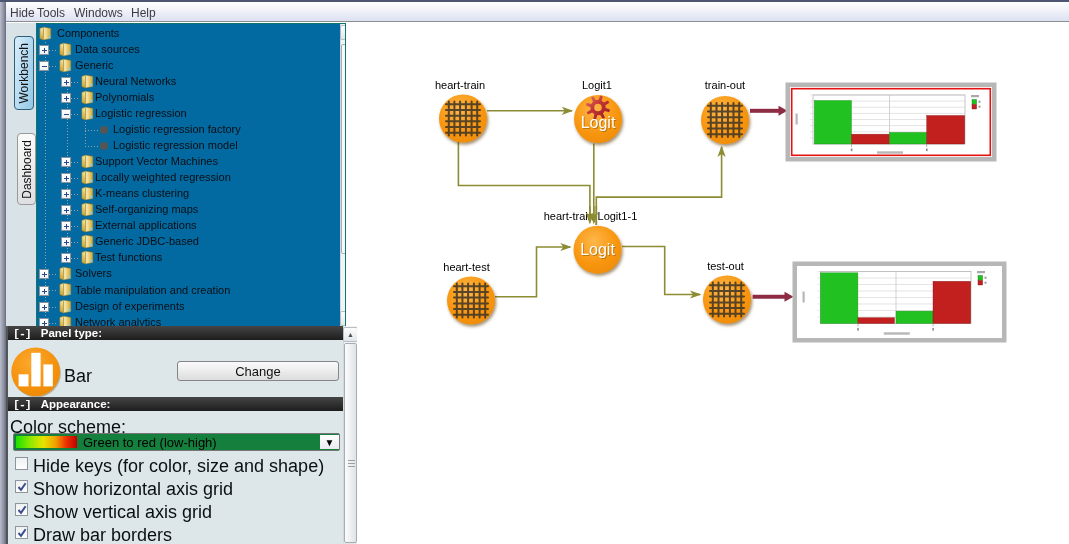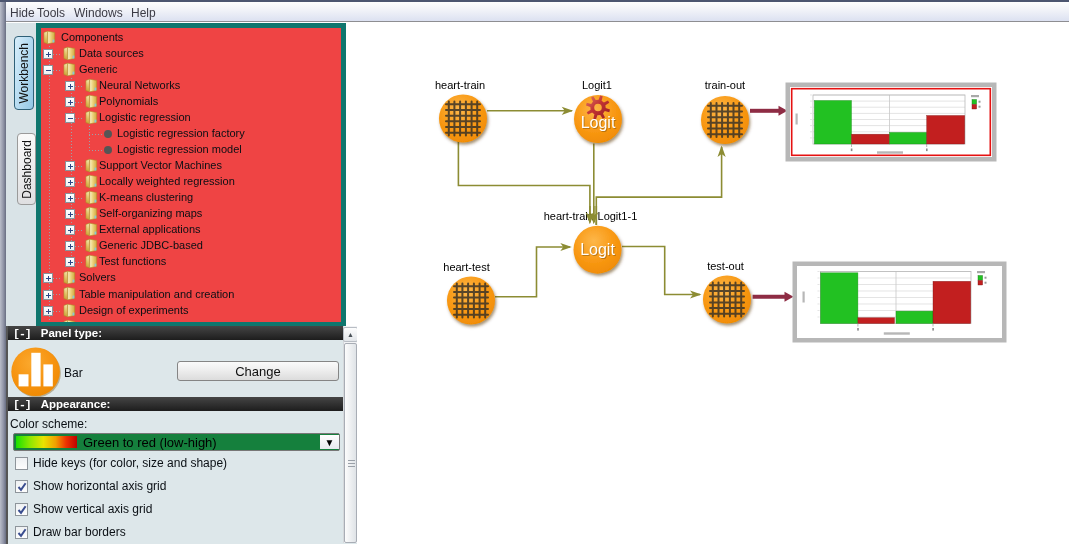--- a/index.html
+++ b/index.html
@@ -9,41 +9,41 @@
 #leftborder{position:absolute;left:0;top:2px;width:6px;height:542px;background:linear-gradient(to right,#b9bdc9,#9296a8 55%,#686e82)}
 #menubar{position:absolute;left:6px;top:2px;width:1063px;height:20px;background:linear-gradient(#fefefe,#f0f2f8 45%,#dce1f1);border-bottom:1px solid #8e8e92}
 #menubar span{position:absolute;top:4px;font-size:12px;color:#3b3b45}
 
 #sidebar{position:absolute;left:6px;top:23px;width:30px;height:304px;background:#d9e3e7}
 .vtab{position:absolute;border-radius:4px;display:flex;align-items:center;justify-content:center}
 .vtab span{writing-mode:vertical-rl;transform:rotate(180deg);font-size:12px;color:#111}
 #tab1{left:14px;top:36px;width:20px;height:74px;background:linear-gradient(100deg,#d8eefb,#92c7e6);border:1.2px solid #2f6078}
 #tab2{left:17px;top:133px;width:19px;height:72px;background:linear-gradient(#fafafa,#dfdfe1);border:1px solid #9a9a9a}
 
-#tree{position:absolute;left:36px;top:23px;width:310px;height:304px;background:#ef4444;border:5px solid #0f766e;overflow:hidden}
+#tree{position:absolute;left:36px;top:23px;width:310px;height:304px;background:#0369a1;border:1px solid #0f766e;overflow:hidden}
 .trow{position:absolute;font-size:11px;color:#0a0f14;white-space:nowrap}
 .eb{position:absolute;width:10px;height:10px;background:linear-gradient(#fff,#eef1f4);border:1px solid #8a929a}
 .eb i{position:absolute;background:#2c4887}
 .ph{left:1.5px;top:3.5px;width:5px;height:1px}
 .pv{left:3.5px;top:1.5px;width:1px;height:5px}
 .dot{position:absolute;width:8px;height:8px;background:#555;border-radius:50%}
 .fold{position:absolute}
 .vd{position:absolute;width:1px;background-image:linear-gradient(#9aa2aa 1px,transparent 1px);background-size:1px 3px}
 .hd{position:absolute;height:1px;background-image:linear-gradient(90deg,#9aa2aa 1px,transparent 1px);background-size:3px 1px}
 
 .sbtrack{position:absolute;background:#f2f3f5;border-left:1px solid #d5d8db}
 .sbbtn{position:absolute;width:15px;height:15px;background:linear-gradient(#fdfdfd,#e3e6ea);border:1px solid #b8bdc4;border-radius:2px;font-size:7px;color:#4a5258;text-align:center;line-height:13px}
 .sbthumb{position:absolute;width:13px;background:linear-gradient(90deg,#fcfcfc,#dfe3e7);border:1px solid #a8adb5;border-radius:2px}
 .grip{position:absolute;left:3px;width:7px;height:1px;background:#9aa0a8}
 
 #bpanel{position:absolute;left:6px;top:326px;width:351px;height:218px;background:#dde7ea;border-left:2px solid #555;overflow:hidden}
 .hdr{position:absolute;left:0;width:335px;height:14px;background:linear-gradient(#454545,#1d1d1d);color:#fff;font-size:11.5px;font-weight:700;line-height:14px}
 .hdr b{font-family:"Liberation Mono",monospace;font-weight:700;margin:0 10px 0 5px;letter-spacing:-1px}
 .cb{position:absolute;width:13px;height:13px;background:linear-gradient(#eef1f3,#fdfdfd);border:1px solid #8e959b;display:flex;align-items:center;justify-content:center}
-.cbl{position:absolute;font-size:12px;color:#0a0f14;white-space:nowrap}
+.cbl{position:absolute;font-size:18px;color:#0a0f14;white-space:nowrap}
 
 #canvas{position:absolute;left:357px;top:23px;width:712px;height:521px;background:#fff}
 .lbl{font-size:11px;fill:#000;font-family:"Liberation Sans",sans-serif}
 .nt{font-size:16px;fill:#fff;font-family:"Liberation Sans",sans-serif}
 .ntsh{font-size:16px;fill:#8a5a10;font-family:"Liberation Sans",sans-serif}
 </style></head>
 <body>
 <svg width="0" height="0" style="position:absolute">
     <defs>
 <linearGradient id="fg1" x1="0" y1="0" x2="0" y2="1">

